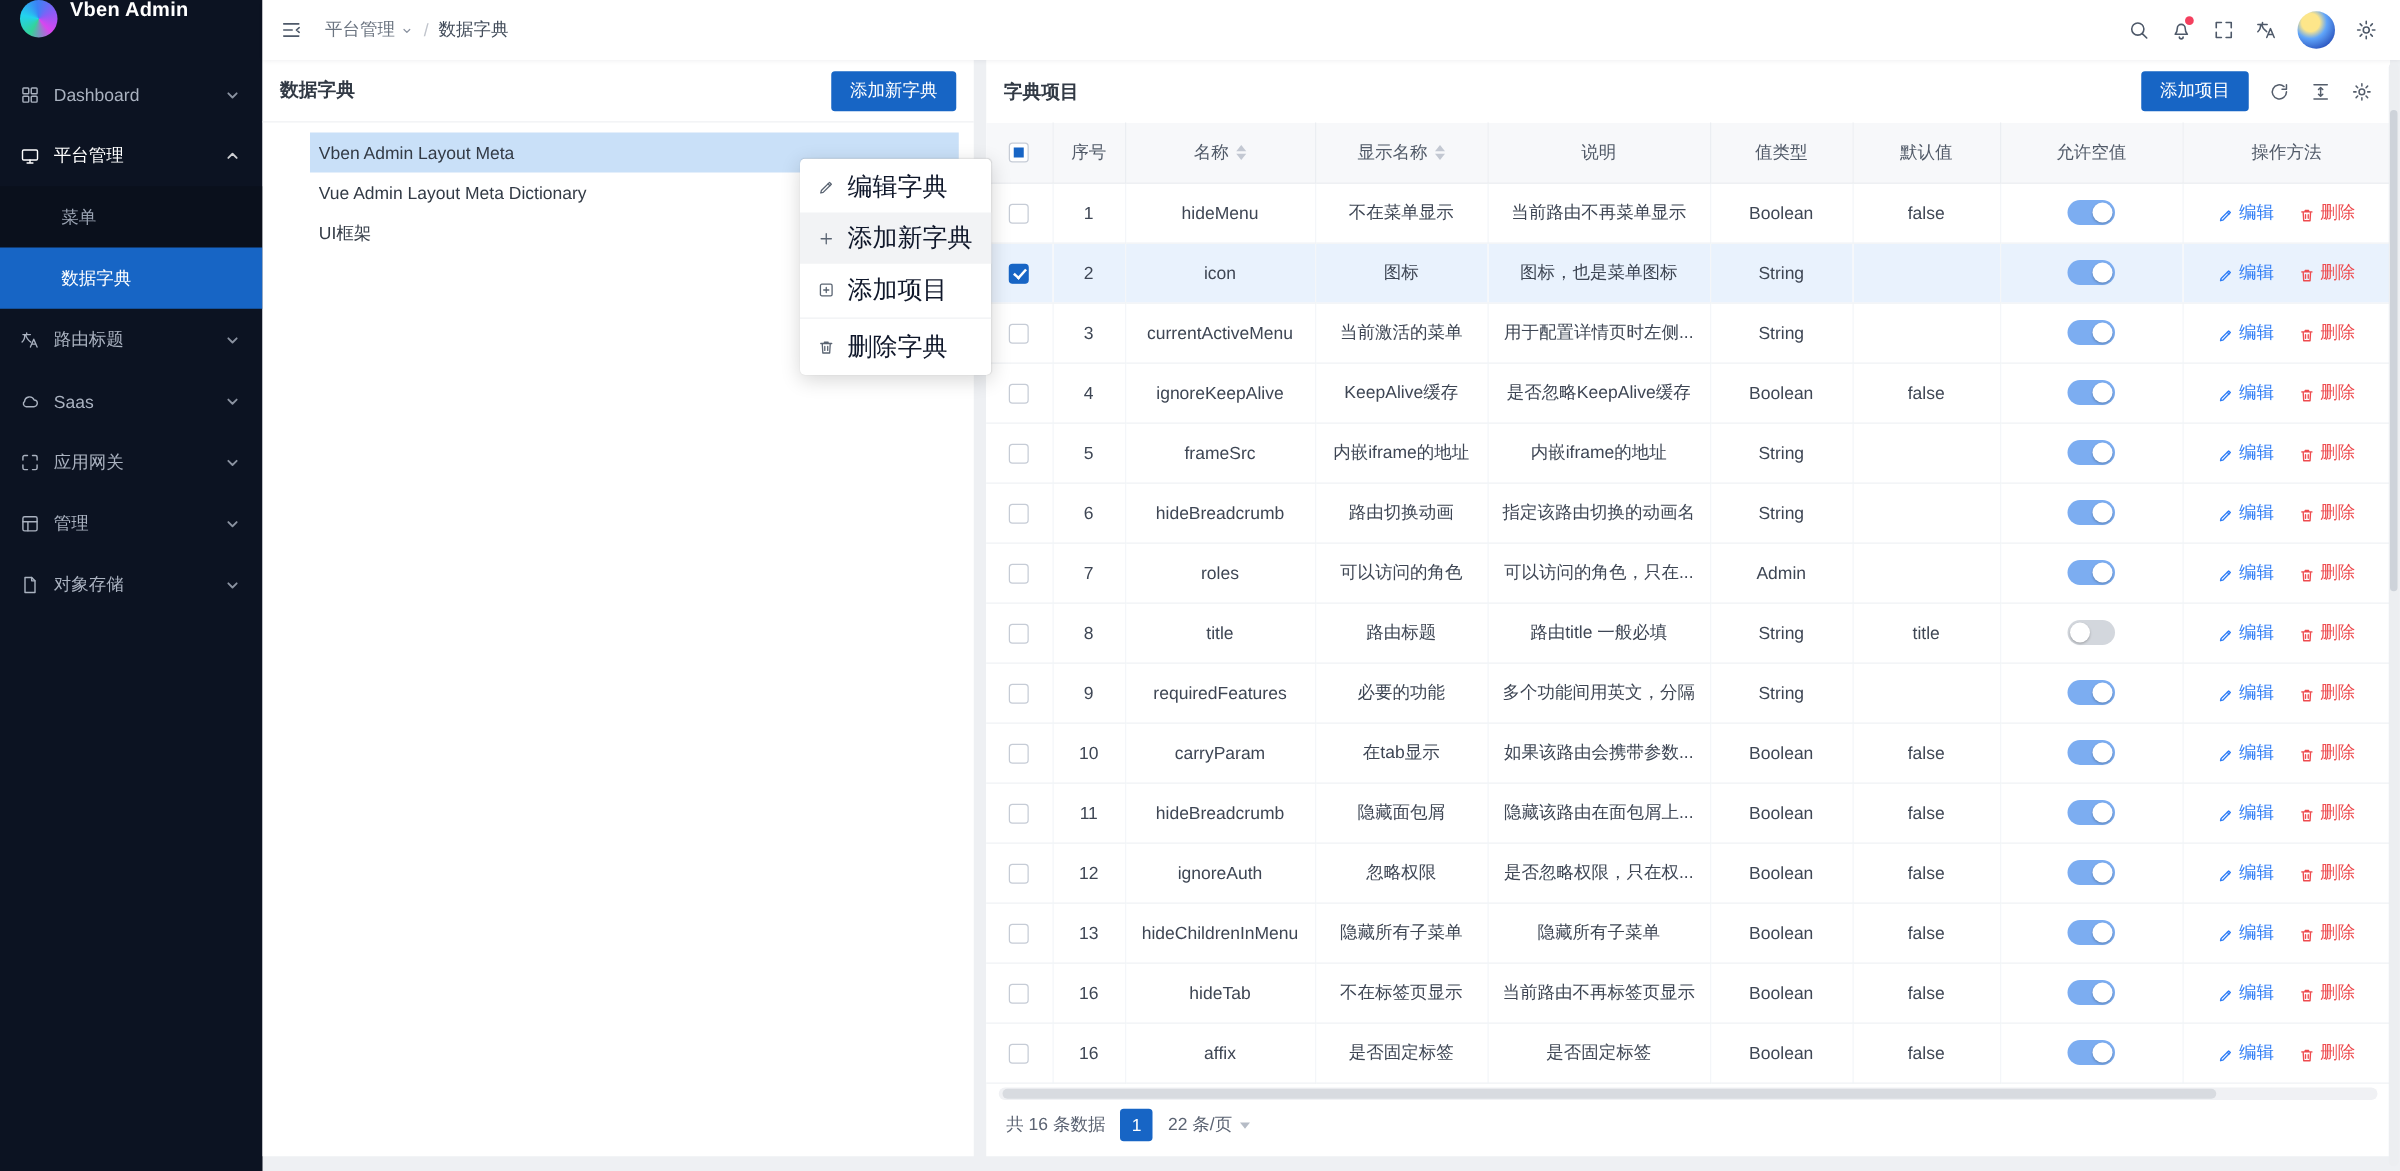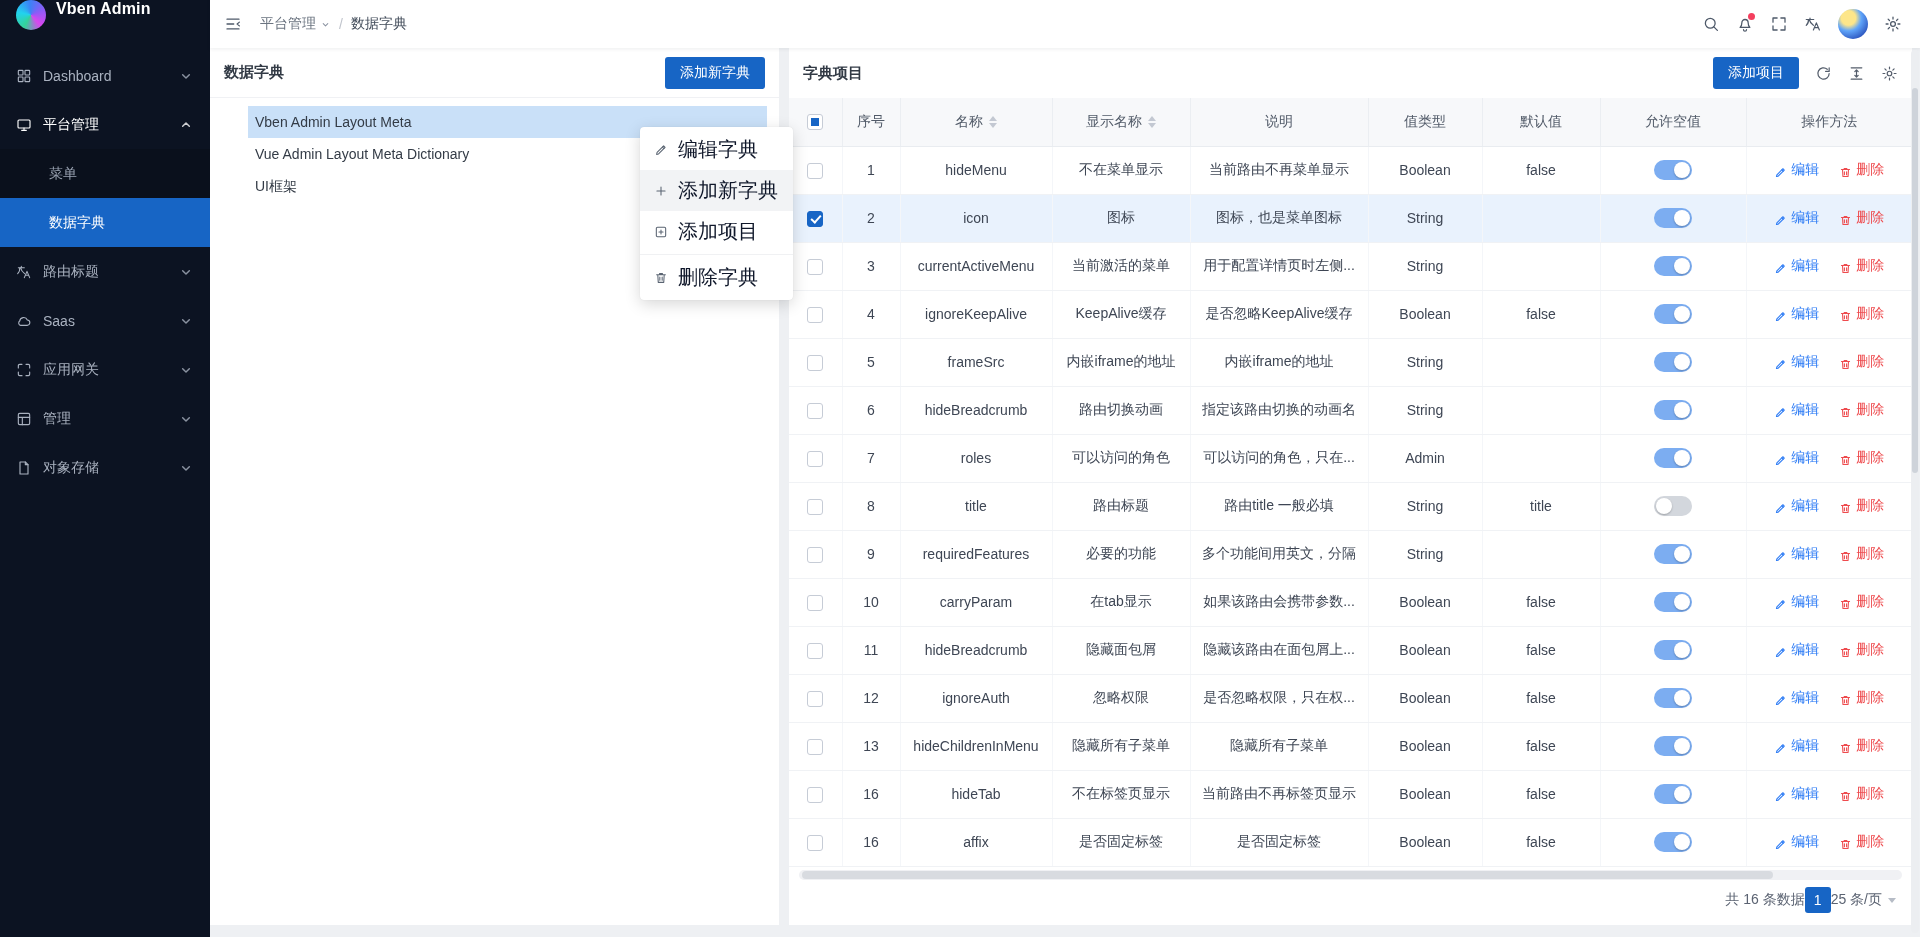--- a/index.html
+++ b/index.html
@@ -78,21 +78,21 @@
 .switch.on .knob{left:auto;right:2px}
 .cell-actions{padding:0}
 .action{display:inline-flex;align-items:flex-end;gap:4px;font-size:14px;cursor:pointer;vertical-align:middle}
 .action .ic{width:13px;height:13px}
 .action.edit{color:var(--link-blue,#2e7cf5);margin-right:16px}
 .action.del{color:var(--danger-red,#ee4b4e)}
 
 
 .hscroll{height:10px;margin:3px 10px 0;border-radius:5px;background:#f0f1f4;position:relative;flex-shrink:0;cursor:pointer}
 .hthumb{position:absolute;top:1px;left:3px;height:8px;width:88%;border-radius:4px;background:#d8dbe0}
-.pagination{height:41px;display:flex;align-items:center;justify-content:flex-end;gap:0;padding:0 16px;font-size:14px;color:#5b6372;flex-shrink:0}
+.pagination{height:41px;display:flex;align-items:center;justify-content:flex-start;gap:12px;padding:0 16px;font-size:14px;color:#5b6372;flex-shrink:0}
 .page-num{min-width:26px;height:26px;display:flex;align-items:center;justify-content:center;background:var(--primary,#1765c5);color:#fff;border-radius:3px;cursor:pointer;font-size:14px}
 .page-size{display:flex;align-items:center;gap:6px;cursor:pointer}
 .chev-sm{width:0;height:0;border-left:4px solid transparent;border-right:4px solid transparent;border-top:5px solid #b6bcc6;display:inline-block}
 
 
 .context-menu{position:absolute;left:640px;top:127px;width:153px;background:#fff;border-radius:4px;box-shadow:0 4px 16px rgba(0,0,0,.16),0 0 1px rgba(0,0,0,.12);padding:2px 0;z-index:60}
 .ctx-item{height:41px;display:flex;align-items:center;gap:10px;padding:0 14px;font-size:20px;color:#0f172a;cursor:pointer}
 .ctx-item .icon{color:#5a6472;display:inline-flex}
 .ctx-item .icon svg{width:14px;height:14px}
 .ctx-item.hover{background:#f2f3f5}
@@ -770,21 +770,21 @@
         </div>
 
         <div class="hscroll">
             <div class="hthumb"></div>
           </div>
 
         <div class="pagination">
           <span class="total">共 16 条数据</span>
           <span class="page-num">1</span>
           <span class="page-size">
-            <span>25 条/页</span>
+            <span>22 条/页</span>
             <i class="chev-sm"></i>
           </span>
         </div>
       </section>
 
     </div>
   </div>
 </div>
 
 <div class="context-menu">

